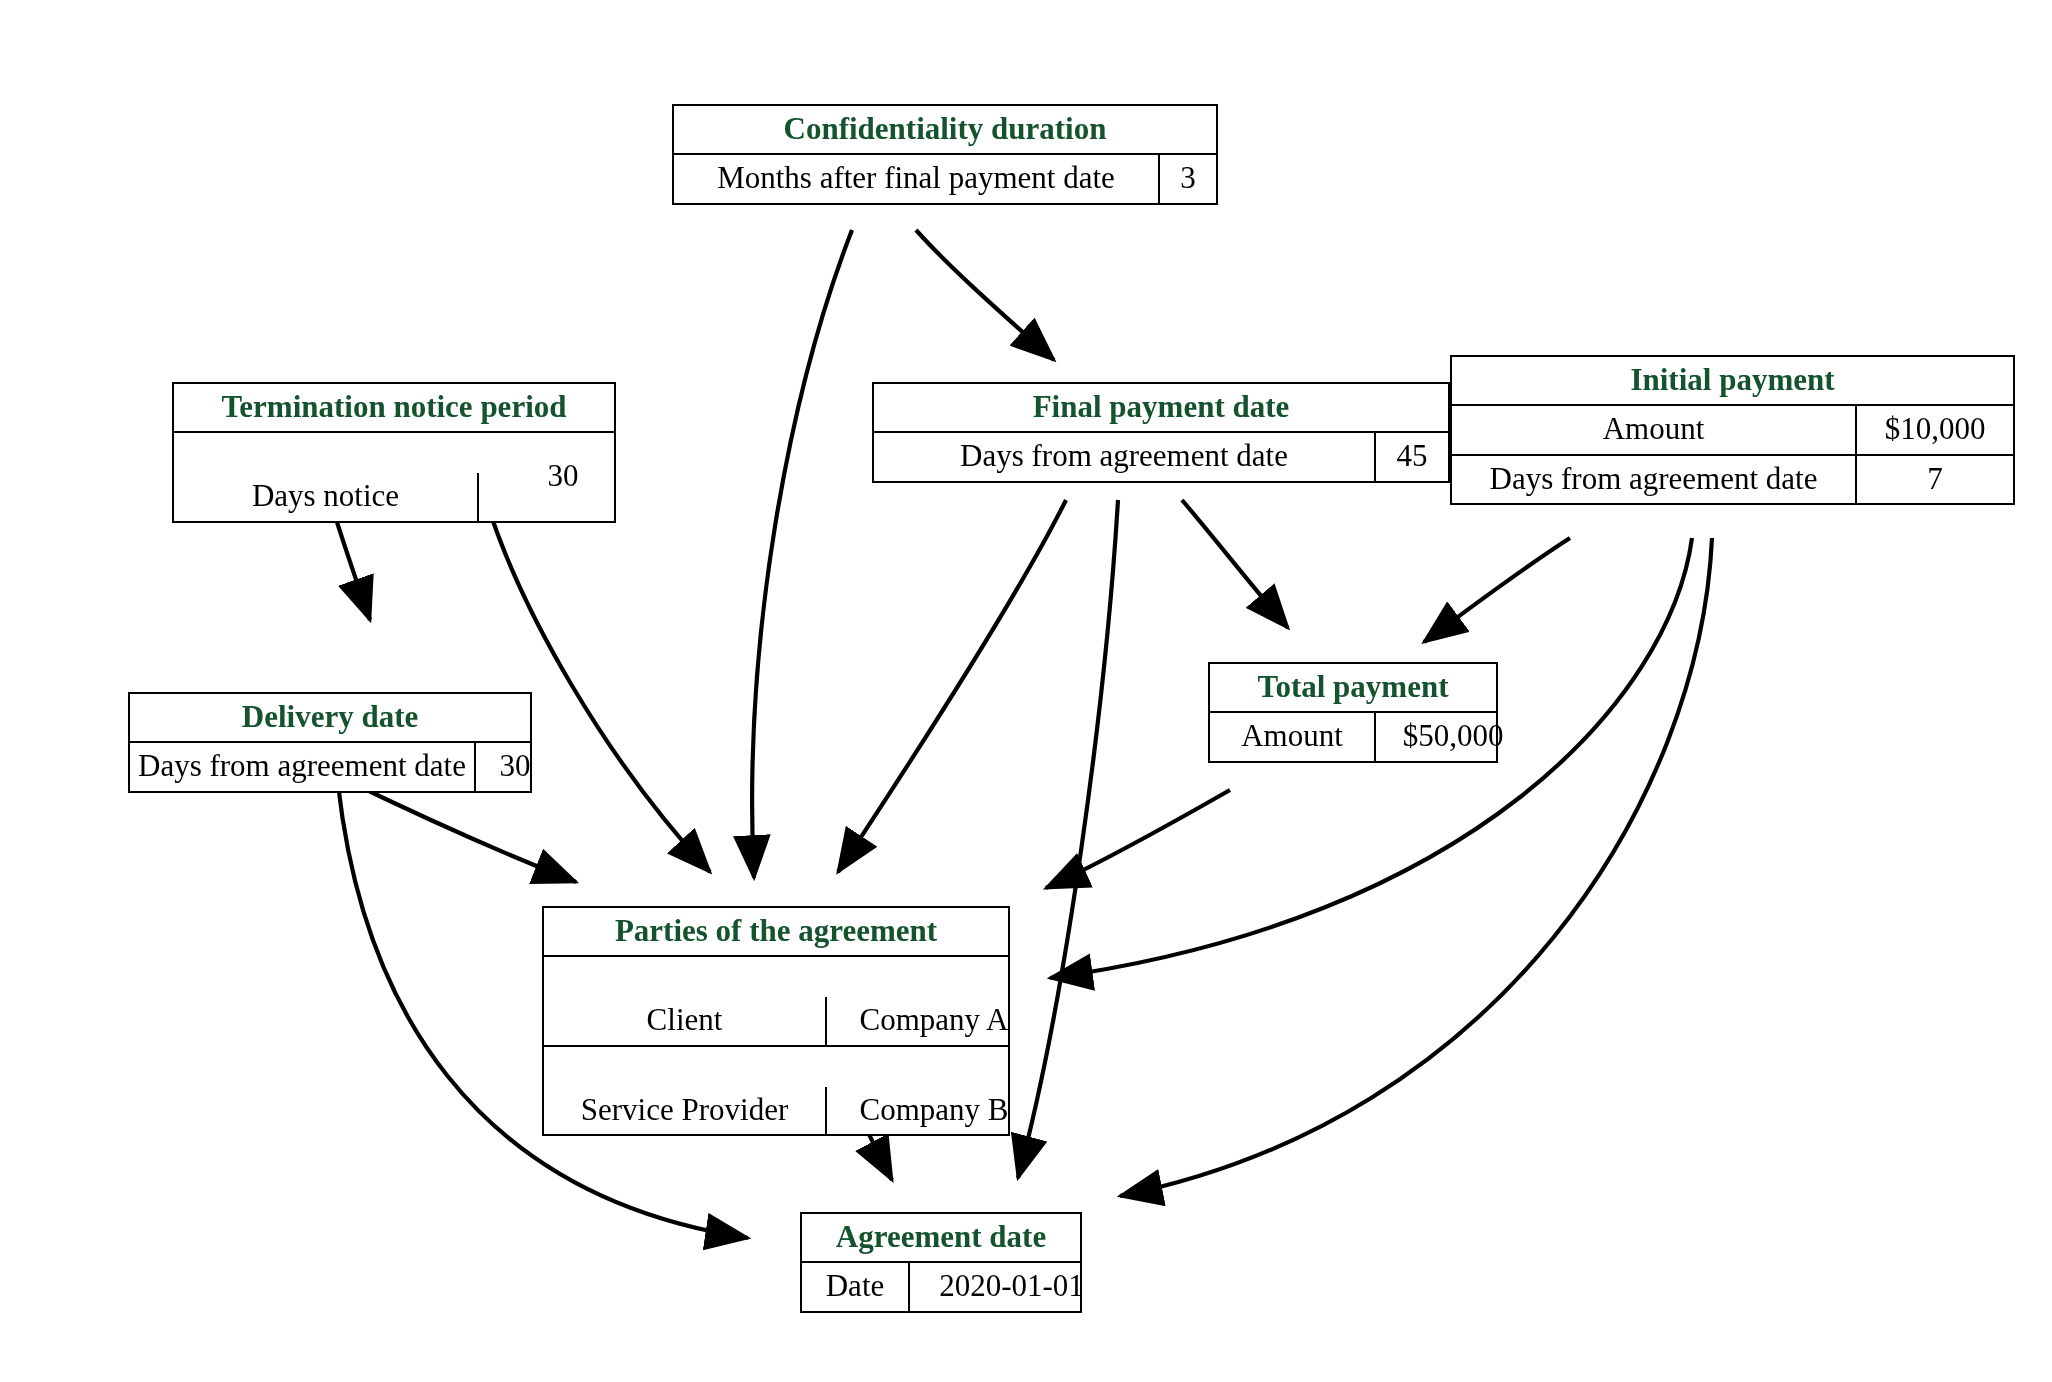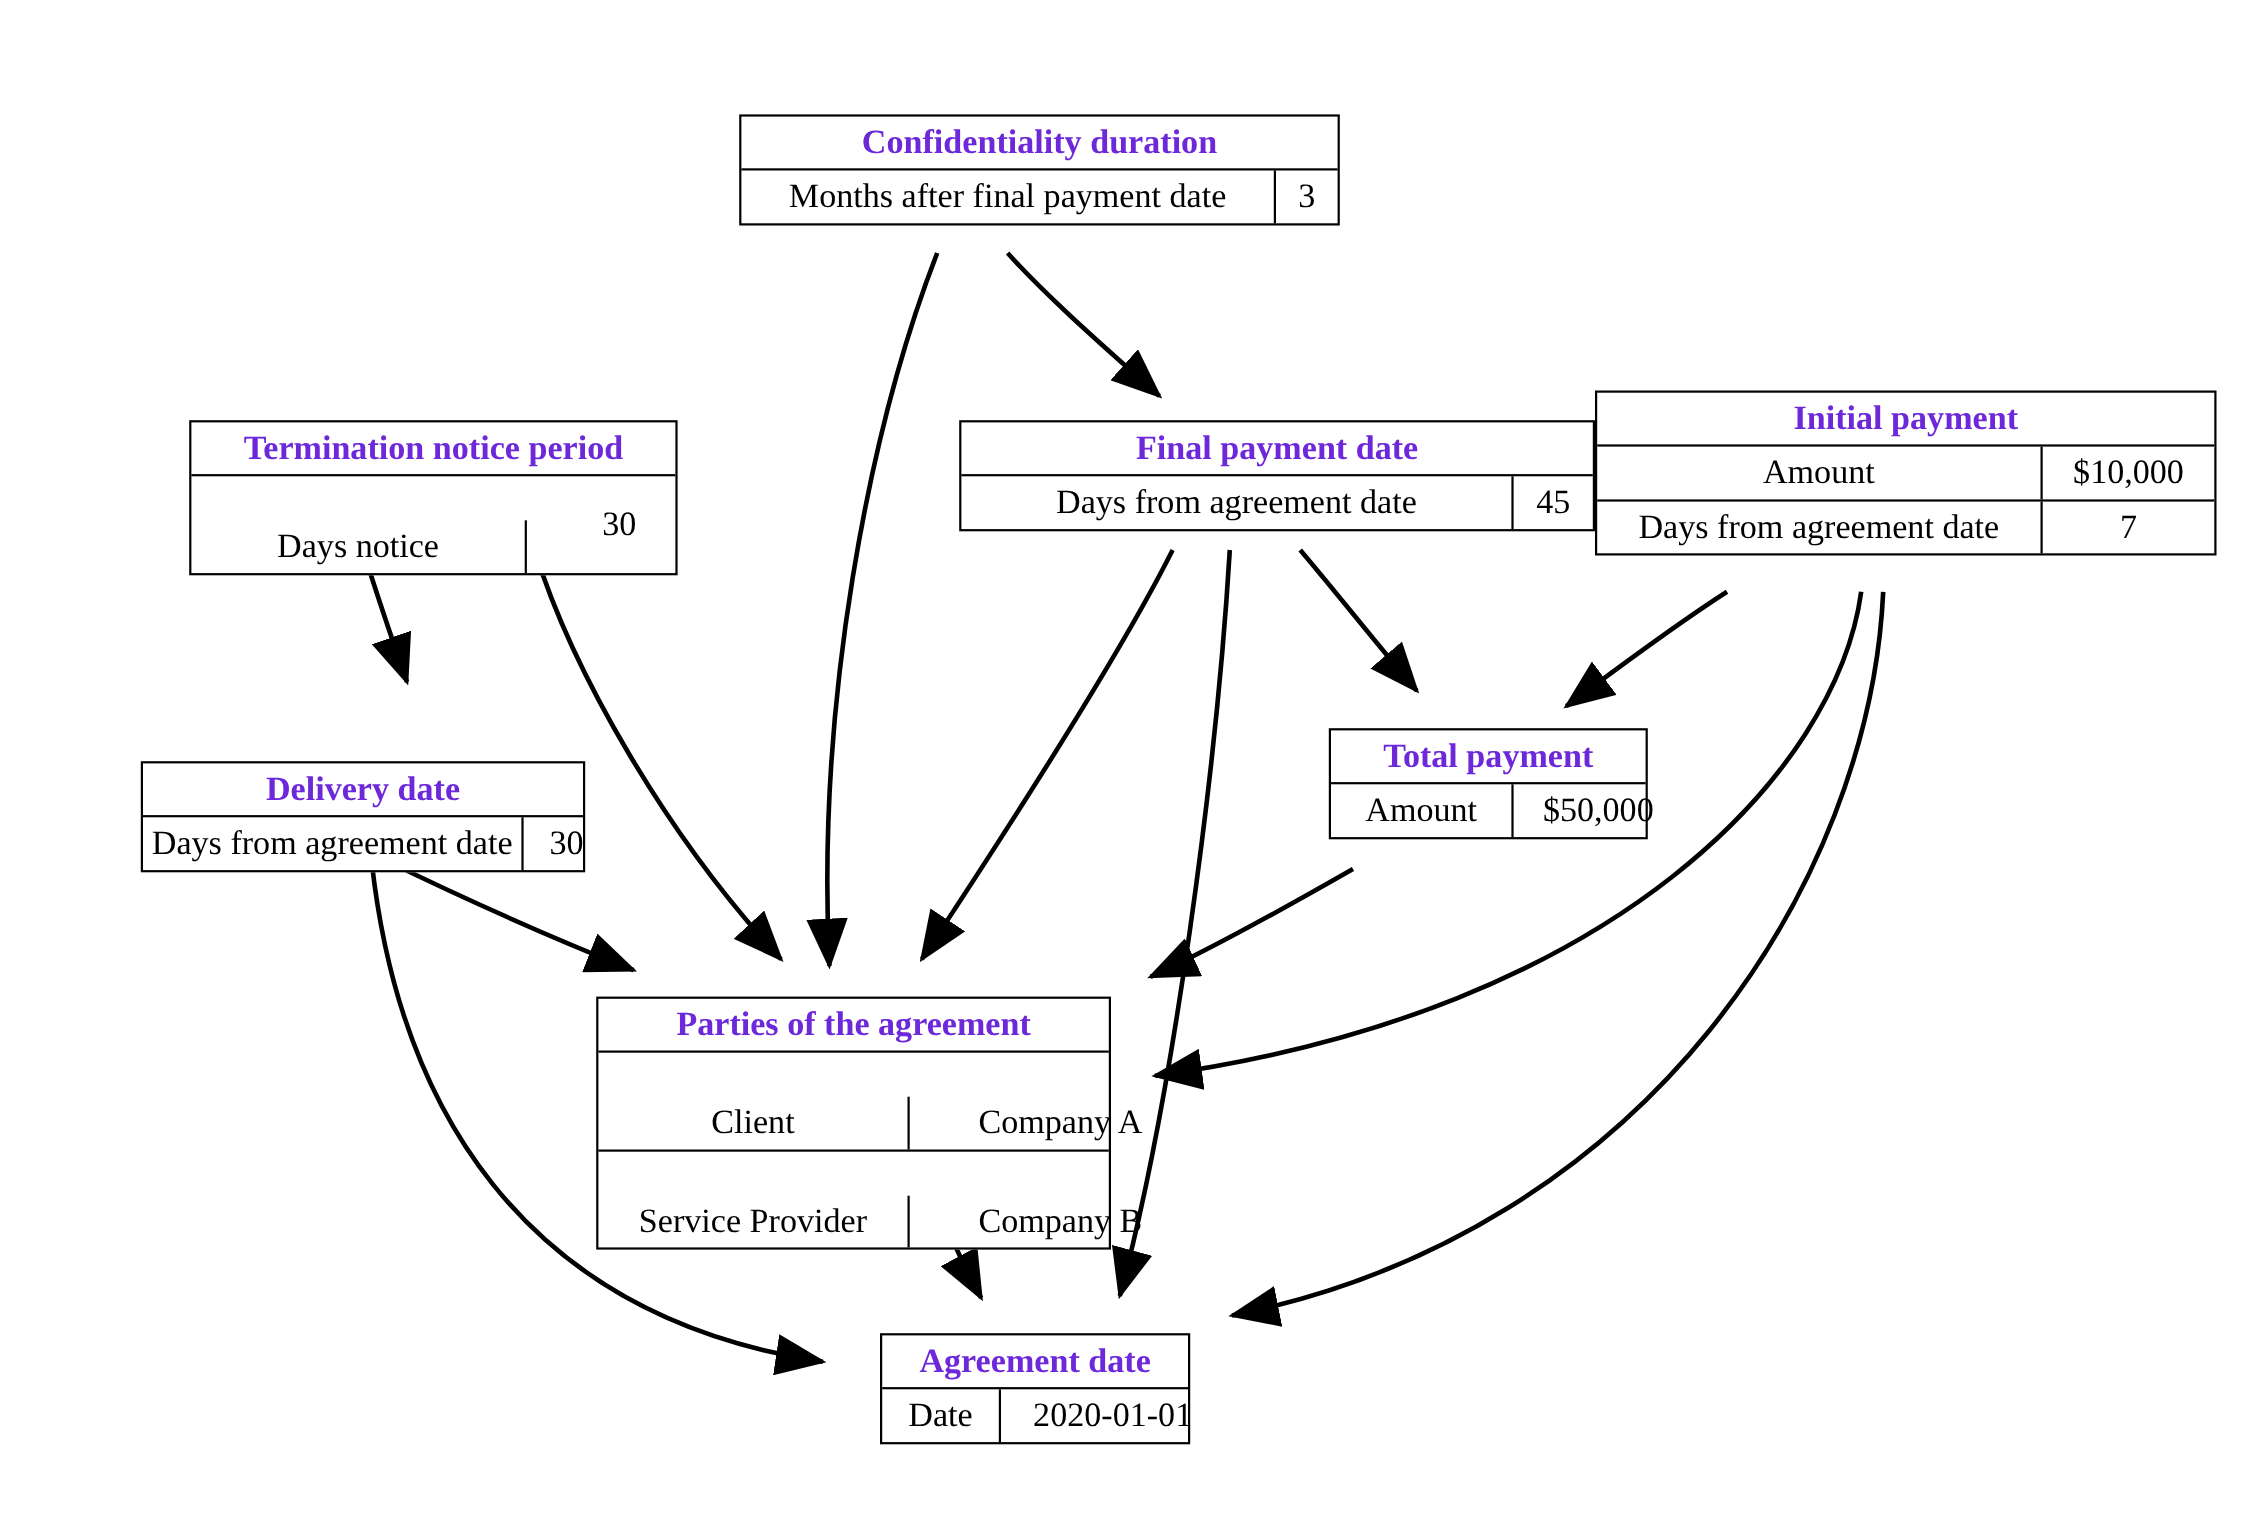--- a/index.html
+++ b/index.html
@@ -34,21 +34,21 @@
     z-index: 2;
   }
   .node-title {
     font-weight: bold;
     text-align: center;
     white-space: nowrap;
     padding: 6px 14px 8px 14px;
     border-bottom: 2.5px solid #000000;
     font-size: 31px;
     line-height: 1.08;
-    color: #6d28d9;
+    color: #14532d;
   }
   .node-row {
     display: flex;
     flex-direction: row;
     border-bottom: 2.5px solid #000000;
   }
   .node-row:last-child {
     border-bottom: none;
   }
   .cell-key, .cell-val {
@@ -90,21 +90,21 @@
   #node-delivery-date { left: 96px;   top: 692px;  width: 404px; margin-left: 32px; }
   #node-delivery-date .cell-key { flex: 1 1 auto; }
   #node-delivery-date .cell-val { width: 62px; }
 
   #node-total-payment { left: 1208px; top: 662px;  width: 290px; }
   #node-total-payment .cell-key { width: 148px; flex: 0 0 auto; }
   #node-total-payment .cell-val { width: 138px; }
 
   #node-parties-of-the-agreement { left: 542px;  top: 906px;  width: 468px; gap: 40px; }
   #node-parties-of-the-agreement .cell-key { width: 265px; flex: 0 0 auto; }
-  #node-parties-of-the-agreement .cell-val { width: 198px; margin-left: 30px; }
+  #node-parties-of-the-agreement .cell-val { width: 198px; }
 
   #node-agreement-date { left: 800px;  top: 1212px; width: 282px; }
   #node-agreement-date .cell-key { width: 90px; flex: 0 0 auto; }
   #node-agreement-date .cell-val { width: 187px; }
 </style>
 </head>
 <body>
 
 <div id="canvas">
 

